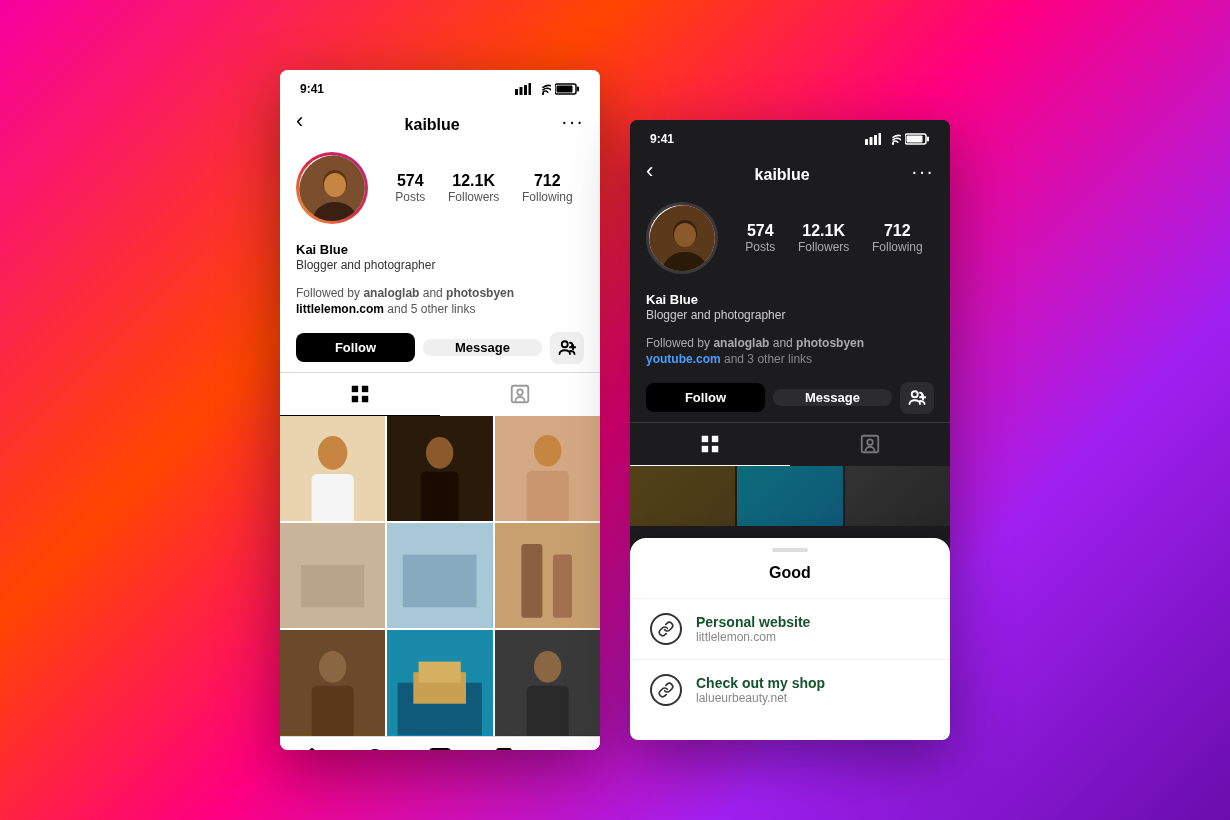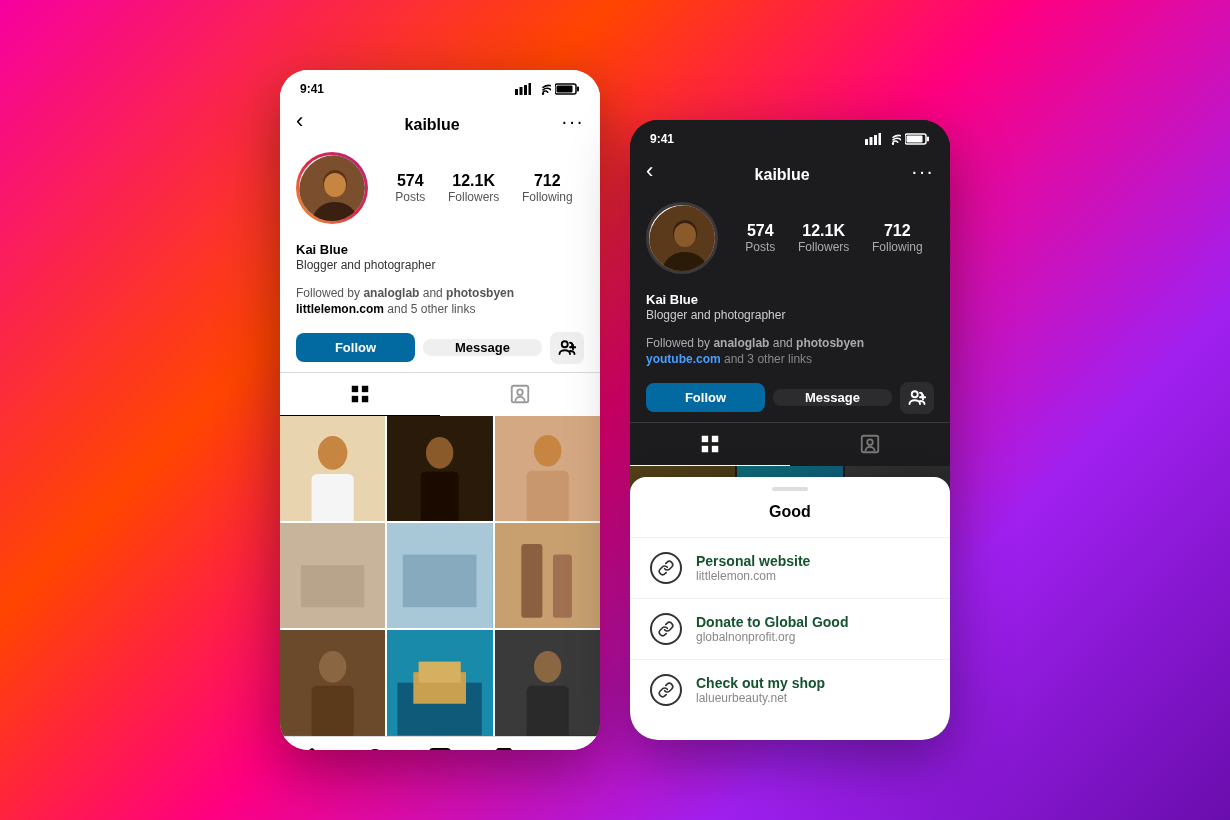--- a/index.html
+++ b/index.html
@@ -10,21 +10,21 @@
       font-family: -apple-system, BlinkMacSystemFont, 'Segoe UI', sans-serif;
       background: linear-gradient(135deg, #f700a0 0%, #ff4500 30%, #ff0080 50%, #a020f0 75%, #6a0dad 100%);
       display: flex;
       align-items: center;
       justify-content: center;
       gap: 30px;
     }
 
     
     .phone {
-      border-radius: 28px;
+      border-radius: 8px;
       overflow: hidden;
       box-shadow: 0 20px 60px rgba(0,0,0,0.4);
       position: relative;
       flex-shrink: 0;
     }
 
     .phone-light {
       width: 320px;
       height: 680px;
       background: #fff;
@@ -179,21 +179,21 @@
       display: flex;
       gap: 8px;
       padding: 8px 16px;
       align-items: center;
     }
     .action-buttons-light { background: #fff; }
     .action-buttons-dark { background: #1c1c1e; }
 
     .btn-follow {
       flex: 1;
-      background: #0369a1;
+      background: #000000;
       color: #fff;
       border: none;
       border-radius: 8px;
       padding: 7px 0;
       font-size: 13px;
       font-weight: 600;
       cursor: pointer;
     }
 
     .btn-message {
@@ -690,32 +690,20 @@
           <path d="M10 13a5 5 0 007.54.54l3-3a5 5 0 00-7.07-7.07l-1.72 1.71"></path>
           <path d="M14 11a5 5 0 00-7.54-.54l-3 3a5 5 0 007.07 7.07l1.71-1.71"></path>
         </svg>
       </div>
       <div>
         <div class="link-title">Personal website</div>
         <div class="link-url">littlelemon.com</div>
       </div>
     </div>
 
-    <div class="link-item">
-      <div class="link-icon">
-        <svg width="16" height="16" viewBox="0 0 24 24" fill="none" stroke="#333" stroke-width="2.5" stroke-linecap="round">
-          <path d="M10 13a5 5 0 007.54.54l3-3a5 5 0 00-7.07-7.07l-1.72 1.71"></path>
-          <path d="M14 11a5 5 0 00-7.54-.54l-3 3a5 5 0 007.07 7.07l1.71-1.71"></path>
-        </svg>
-      </div>
-      <div>
-        <div class="link-title">Donate to Global Good</div>
-        <div class="link-url">globalnonprofit.org</div>
-      </div>
-    </div>
 
     <div class="link-item">
       <div class="link-icon">
         <svg width="16" height="16" viewBox="0 0 24 24" fill="none" stroke="#333" stroke-width="2.5" stroke-linecap="round">
           <path d="M10 13a5 5 0 007.54.54l3-3a5 5 0 00-7.07-7.07l-1.72 1.71"></path>
           <path d="M14 11a5 5 0 00-7.54-.54l-3 3a5 5 0 007.07 7.07l1.71-1.71"></path>
         </svg>
       </div>
       <div>
         <div class="link-title">Check out my shop</div>

